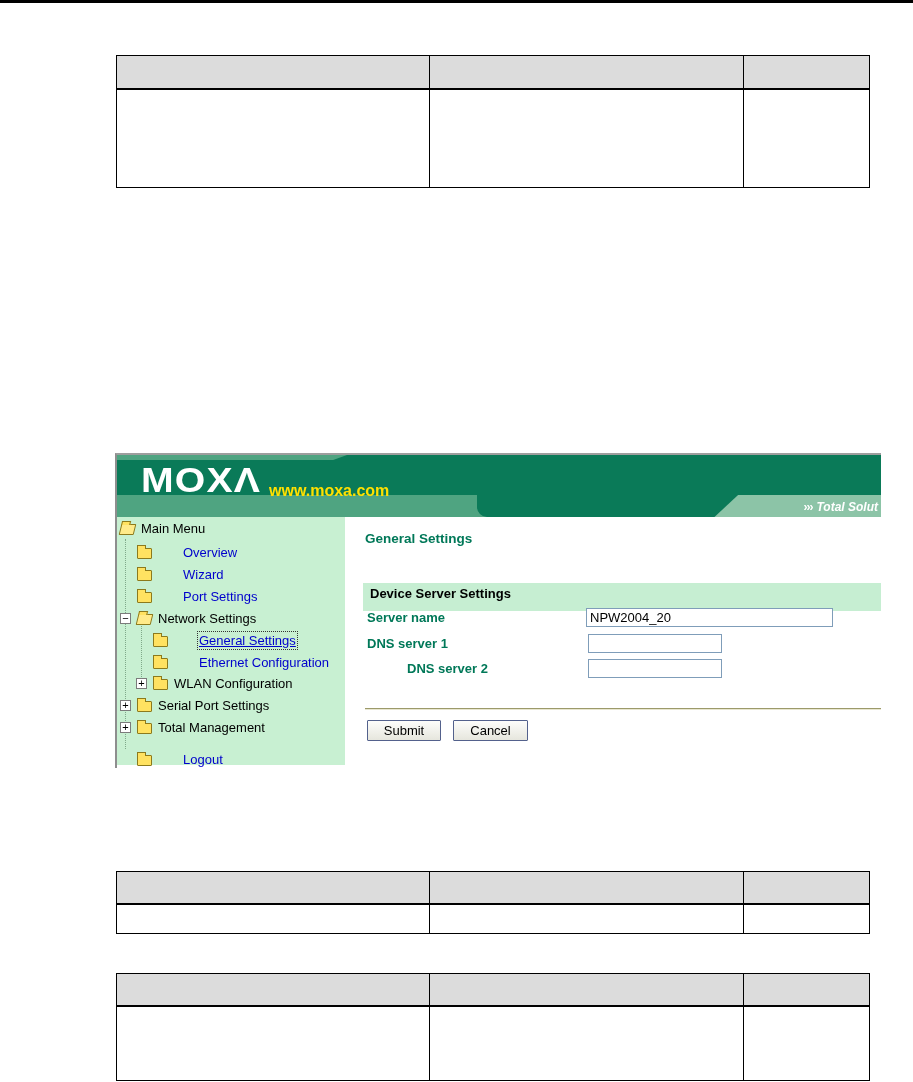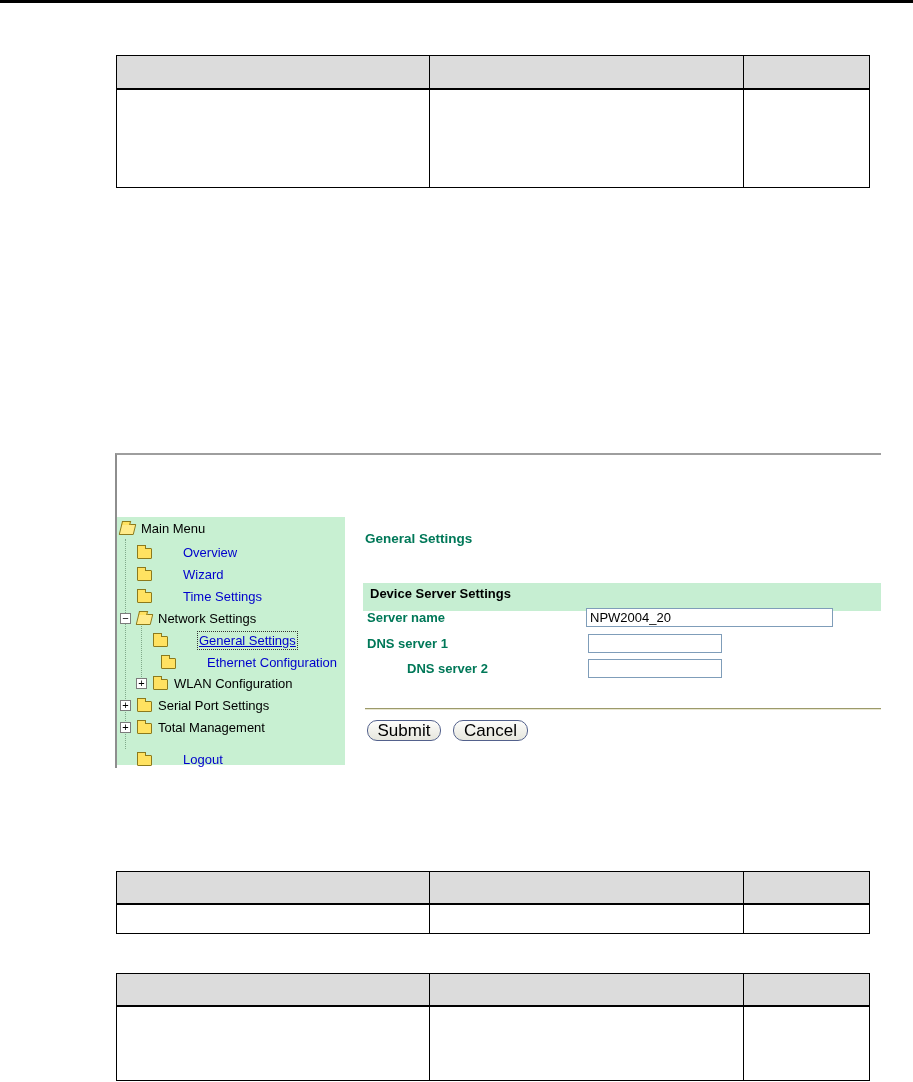--- a/index.html
+++ b/index.html
@@ -60,23 +60,23 @@
 
   
   .cons-title { position:absolute; left:248px; top:76px; font-size:13.5px; font-weight:bold; color:#007858; }
   .band { position:absolute; left:246px; top:128px; width:520px; height:28px; background:#C6EED2;
           font-size:13px; font-weight:bold; line-height:21px; padding-left:7px; }
   .flabel { position:absolute; left:250px; font-size:13px; font-weight:bold; color:#007858; }
   .ipt { position:absolute; height:19px; border:1px solid #7F9DB9; background:#fff;
          font-family:"Liberation Sans", sans-serif; font-size:13px; padding:0 3px; }
   .divider { position:absolute; left:248px; top:253px; width:518px; height:2px;
              background:#9C9A6A; border-bottom:1px solid #E8E6D0; }
-  .btn { position:absolute; top:265px; height:21px; border:1px solid #53618C; border-radius:10px;
+  .btn { position:absolute; top:265px; height:21px; border:1px solid #53618C; border-radius:1px;
          background:linear-gradient(#FDFDFB, #E6E6DD); font-family:"Liberation Sans", sans-serif;
-         font-size:17px; color:#000; cursor:pointer; }
+         font-size:13px; color:#000; cursor:pointer; }
   #btn-submit { left:250px; width:74px; }
   #btn-cancel { left:336px; width:75px; }
 </style>
 </head>
 <body>
 
 <div class="top-rule"></div>
 
 <table class="doc-table" id="table1">
   <tbody>
@@ -88,51 +88,62 @@
   <tr class="bd">
     <td class="c1"></td>
     <td class="c2"></td>
     <td class="c3"></td>
   </tr>
 </tbody>
   </table>
 
 <div class="shot">
 
+  <div class="hdr">
+    <div class="strip-mid"></div>
+    <div class="strip-dark"></div>
+    <div class="strip-light"></div>
+    <div class="hdr-sliver"></div>
+    <div class="logo">MOXΛ</div>
+    <div class="logo-url">www.moxa.com</div>
+    <div class="tagline">
+      <span class="chev">›››</span><span>Total Solut</span>
+    </div>
+  </div>
 
   <div class="sidebar">
     <div class="vline" style="left:8px; top:22px; height:210px;"></div>
     <div class="vline" style="left:24px; top:106px; height:60px;"></div>
 
     <div class="trow" style="left:3px; top:0;">
       <span class="fld open"></span>
       <span class="lbl plain">Main Menu</span>
     </div>
     <div class="trow" style="left:20px; top:24px;">
       <span class="fld"></span>
       <span class="lbl lnk">Overview</span>
     </div>
     <div class="trow" style="left:20px; top:46px;">
       <span class="fld"></span>
       <span class="lbl lnk">Wizard</span>
     </div>
     <div class="trow" style="left:20px; top:68px;">
       <span class="fld"></span>
-      <span class="lbl lnk">Time Settings</span>
+      <span class="lbl lnk">Port Settings</span>
     </div>
     <div class="trow" style="left:3px; top:90px;">
       <span class="exp">−</span>
       <span class="fld open"></span>
       <span class="lbl plain">Network Settings</span>
     </div>
     <div class="trow" style="left:36px; top:112px;">
       <span class="fld"></span>
       <span class="lbl lnk sel">General Settings</span>
     </div>
-    <div class="trow" style="left:44px; top:134px;">
+    <div class="trow" style="left:36px; top:134px;">
       <span class="fld"></span>
       <span class="lbl lnk">Ethernet Configuration</span>
     </div>
     <div class="trow" style="left:19px; top:155px;">
       <span class="exp">+</span>
       <span class="fld"></span>
       <span class="lbl plain">WLAN Configuration</span>
     </div>
     <div class="trow" style="left:3px; top:177px;">
       <span class="exp">+</span>

